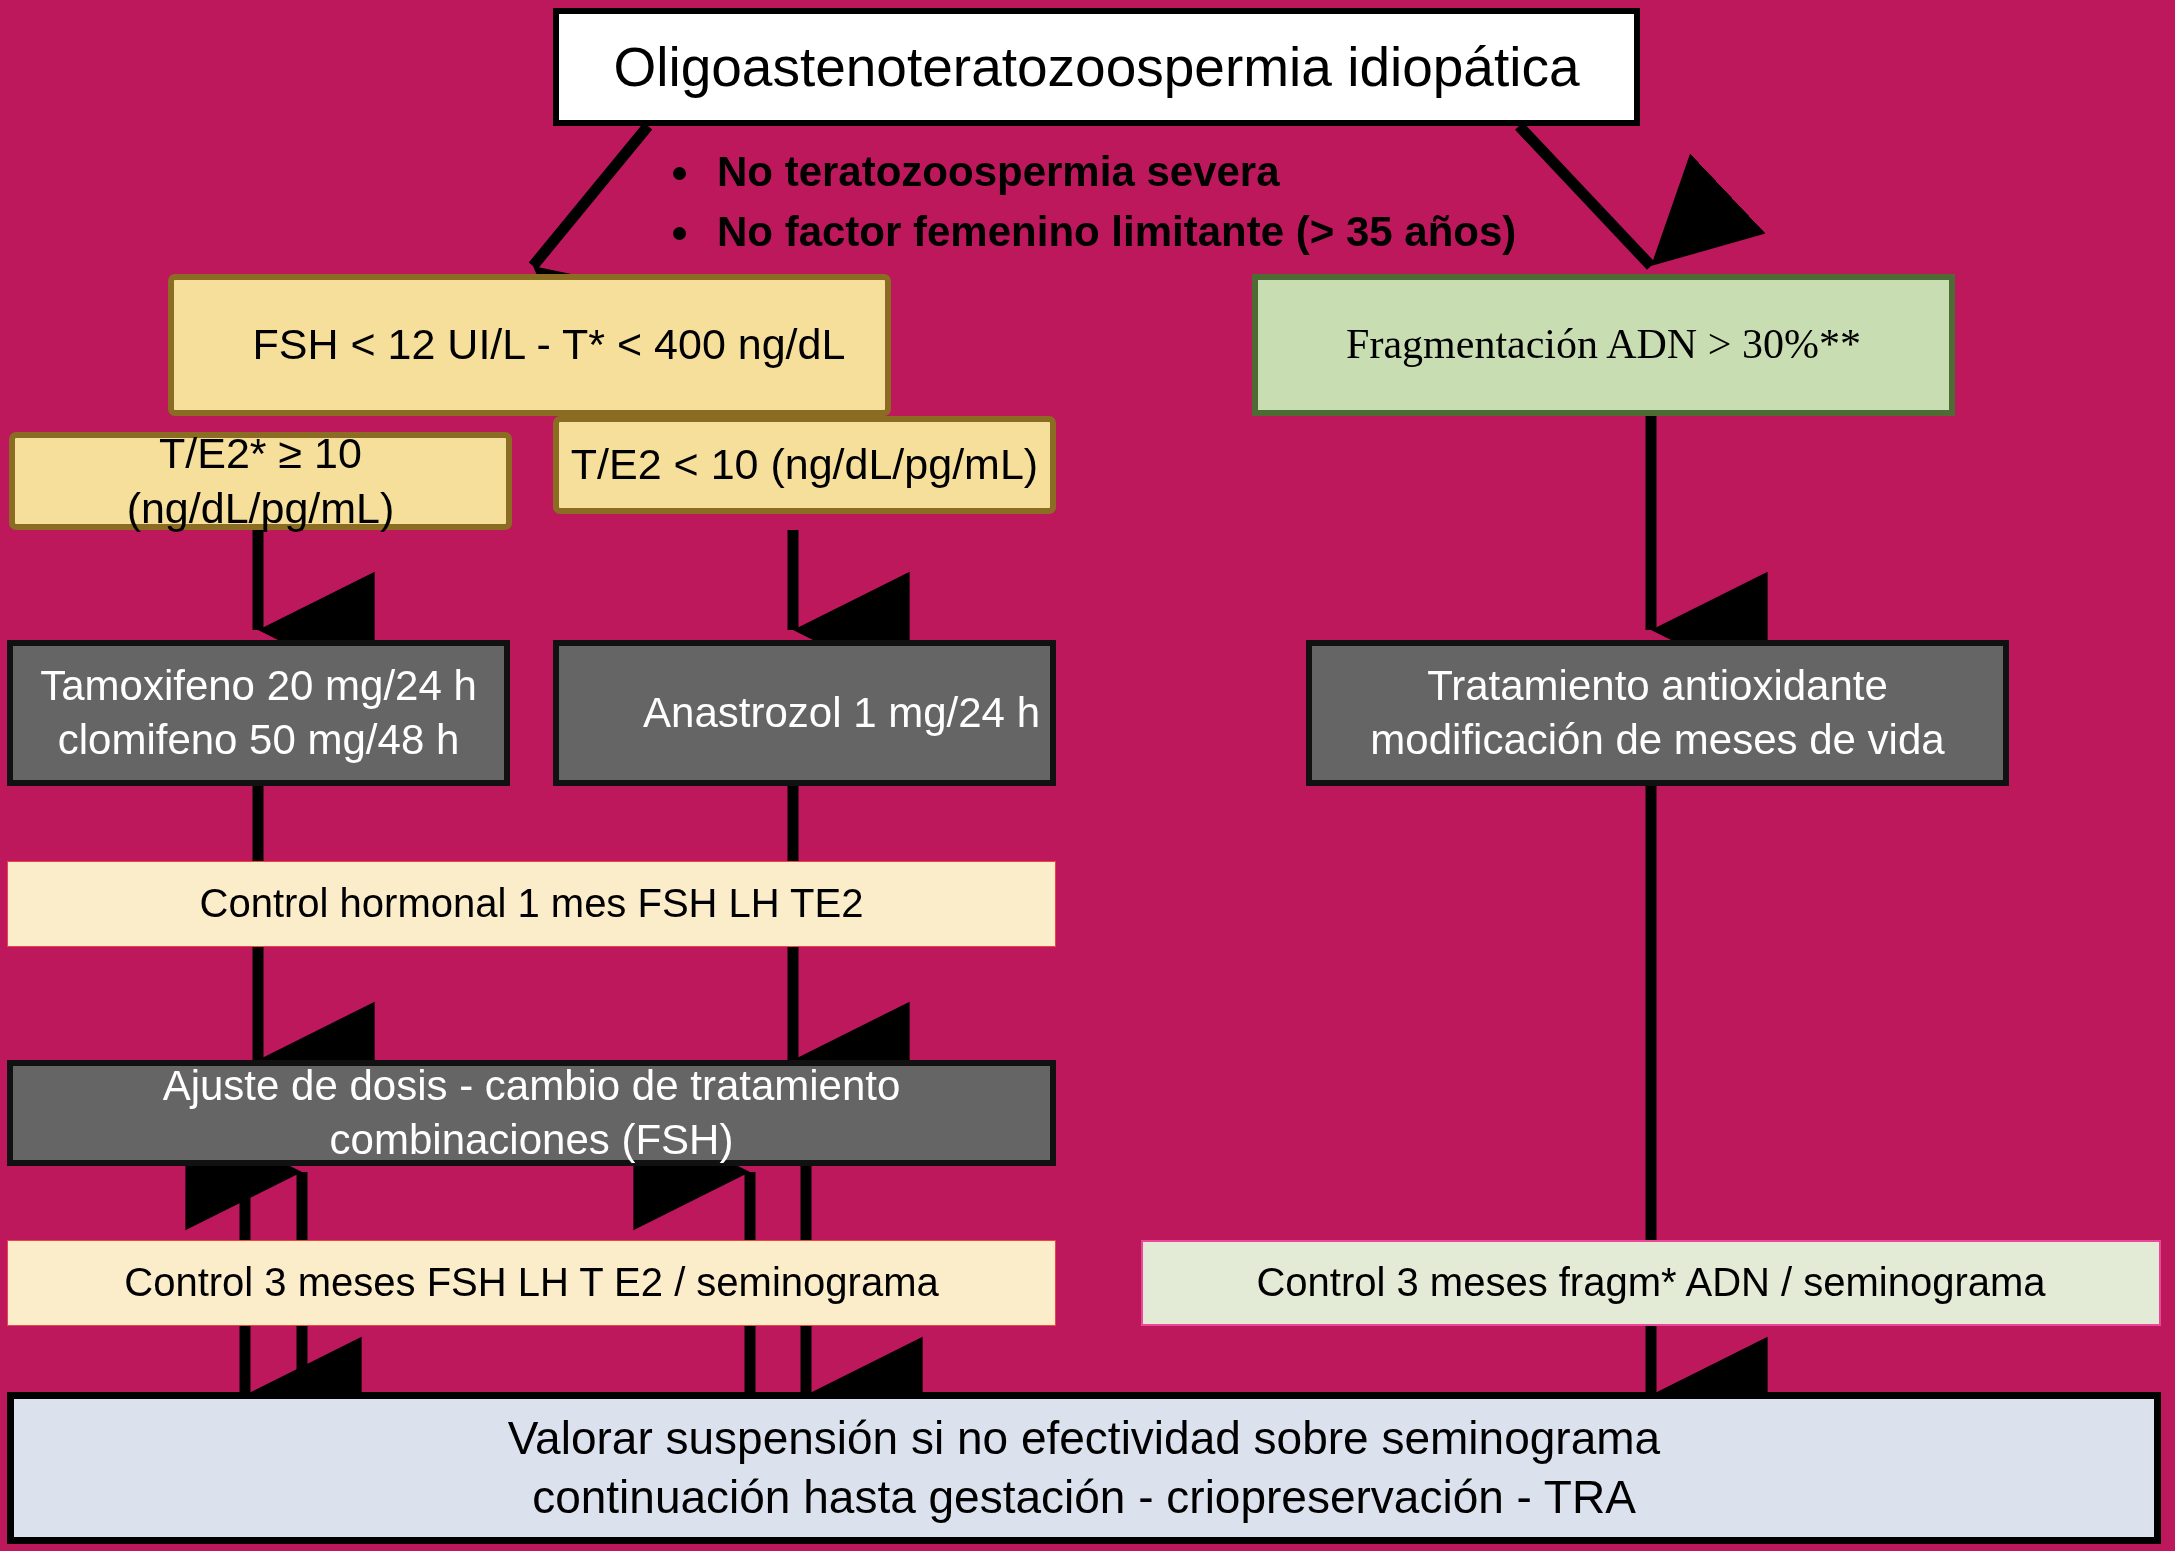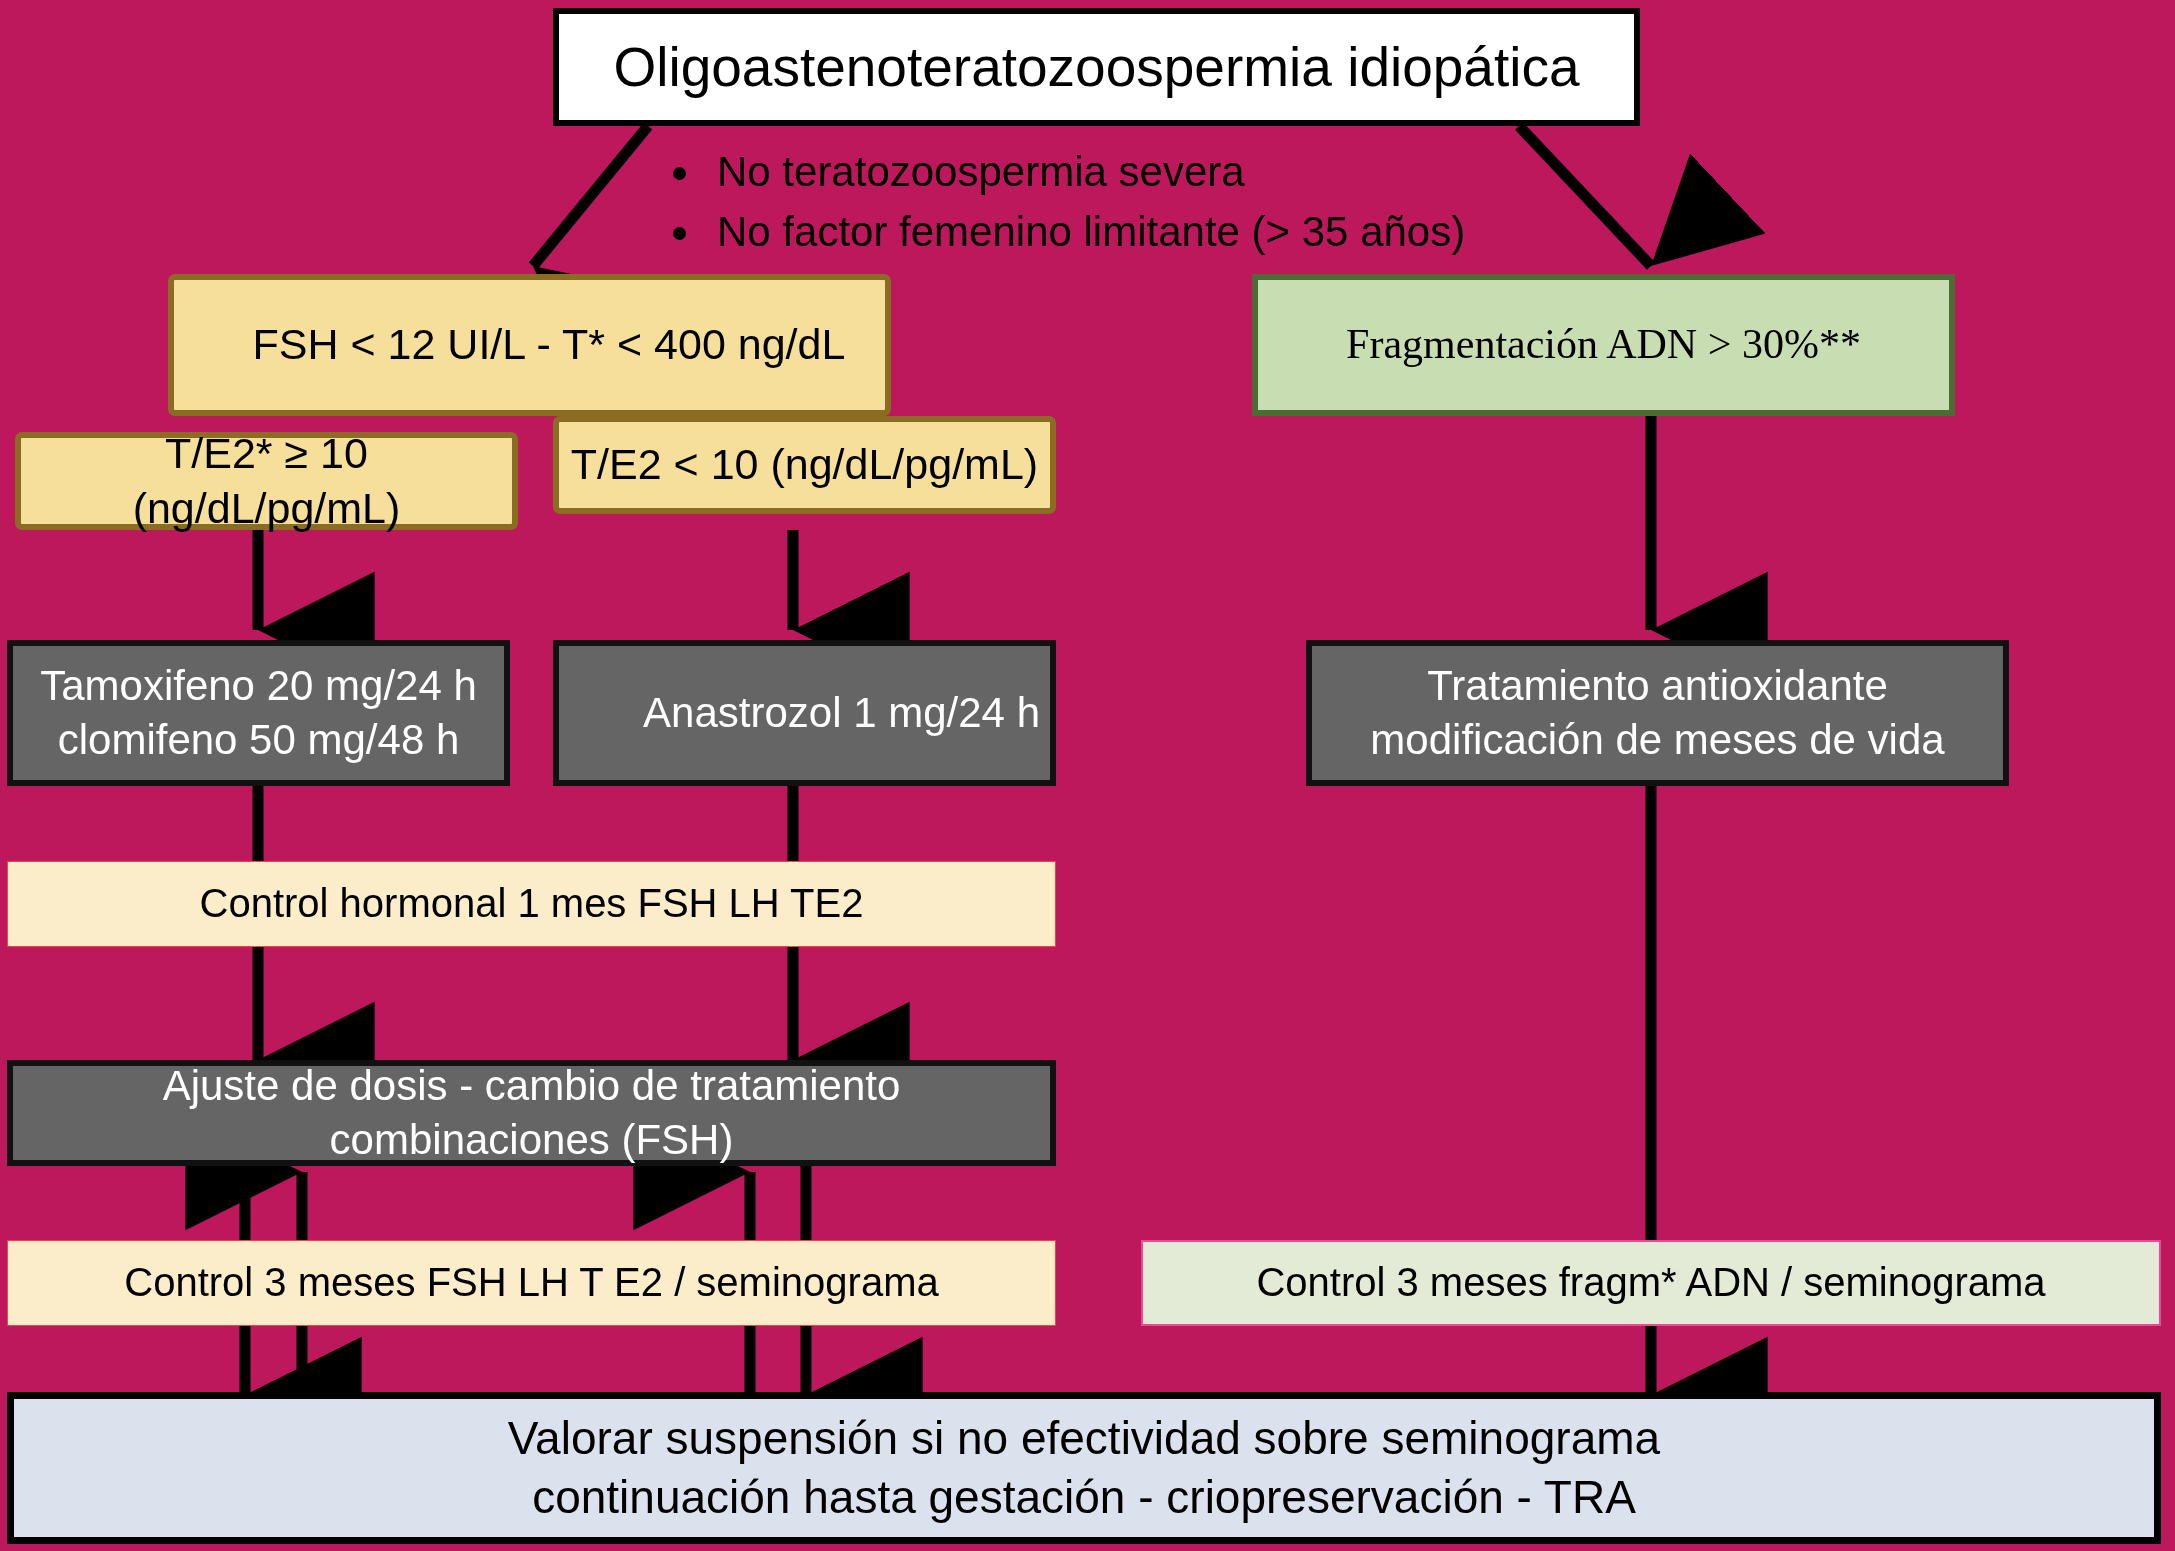--- a/index.html
+++ b/index.html
@@ -88,20 +88,21 @@
     font-size: 46px;
   }
   
   #bullets {
     position: absolute;
     left: 665px;
     top: 148px;
     z-index: 3;
     font-size: 42px;
     color: #000000;
+    font-weight: bold;
   }
   #bullets ul {
     list-style: none;
     margin: 0;
     padding: 0;
   }
   #bullets li {
     position: relative;
     padding-left: 52px;
     margin-bottom: 12px;
@@ -215,21 +216,21 @@
   </div>
 
   <div class="node n-yellow" style="left:168px; top:274px; width:723px; height:142px;padding-left:39px;">
     <span class="txt">FSH &lt; 12      UI/L - T* &lt; 400 ng/dL</span>
   </div>
 
   <div class="node n-green" style="left:1252px; top:274px; width:703px; height:142px;font-family:Liberation Serif, serif;">
     <span class="txt">Fragmentación ADN &gt; 30%**</span>
   </div>
 
-  <div class="node n-yellow" style="left:15px; top:432px; width:503px; height:98px;border-radius:7px;">
+  <div class="node n-yellow" style="left:9px; top:432px; width:503px; height:98px;border-radius:7px;">
     <span class="txt">T/E2* ≥ 10 (ng/dL/pg/mL)</span>
   </div>
 
   <div class="node n-yellow" style="left:553px; top:416px; width:503px; height:98px;justify-content:center;">
     <span class="txt">T/E2 &lt; 10 (ng/dL/pg/mL)</span>
   </div>
 
   <div class="node n-gray" style="left:7px; top:640px; width:503px; height:146px;">
     <span class="txt">Tamoxifeno 20 mg/24 h
 clomifeno 50 mg/48 h</span>

